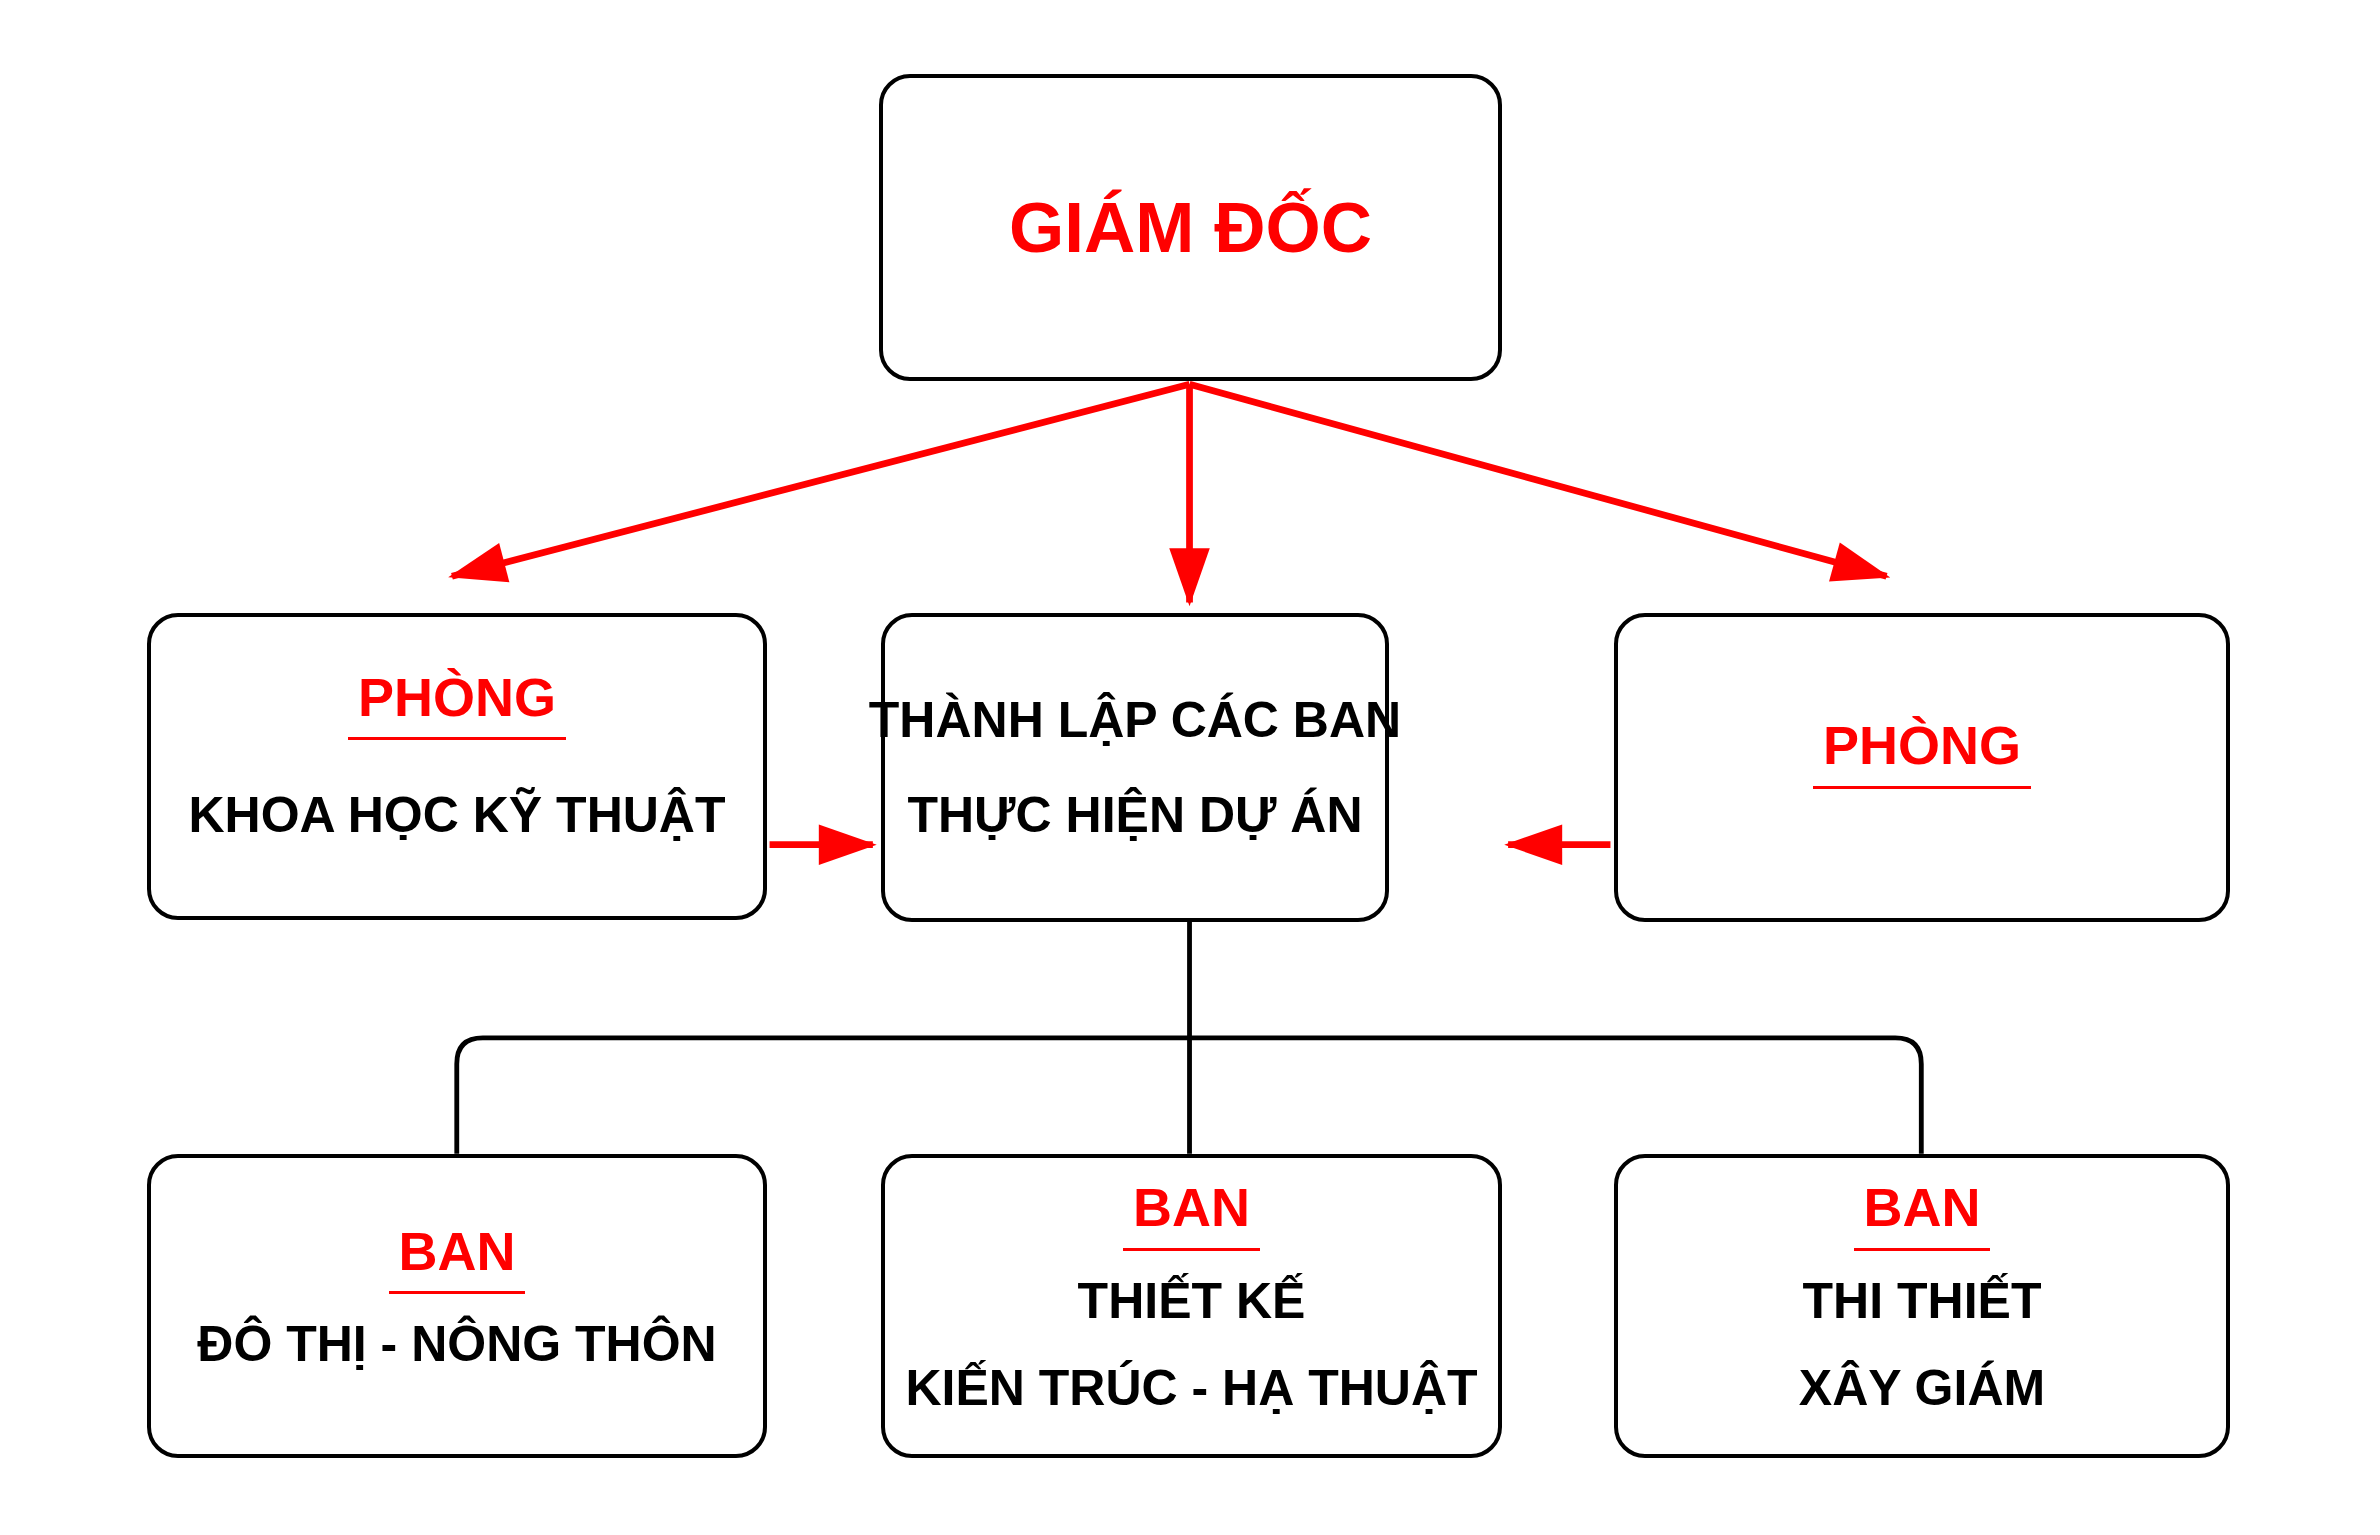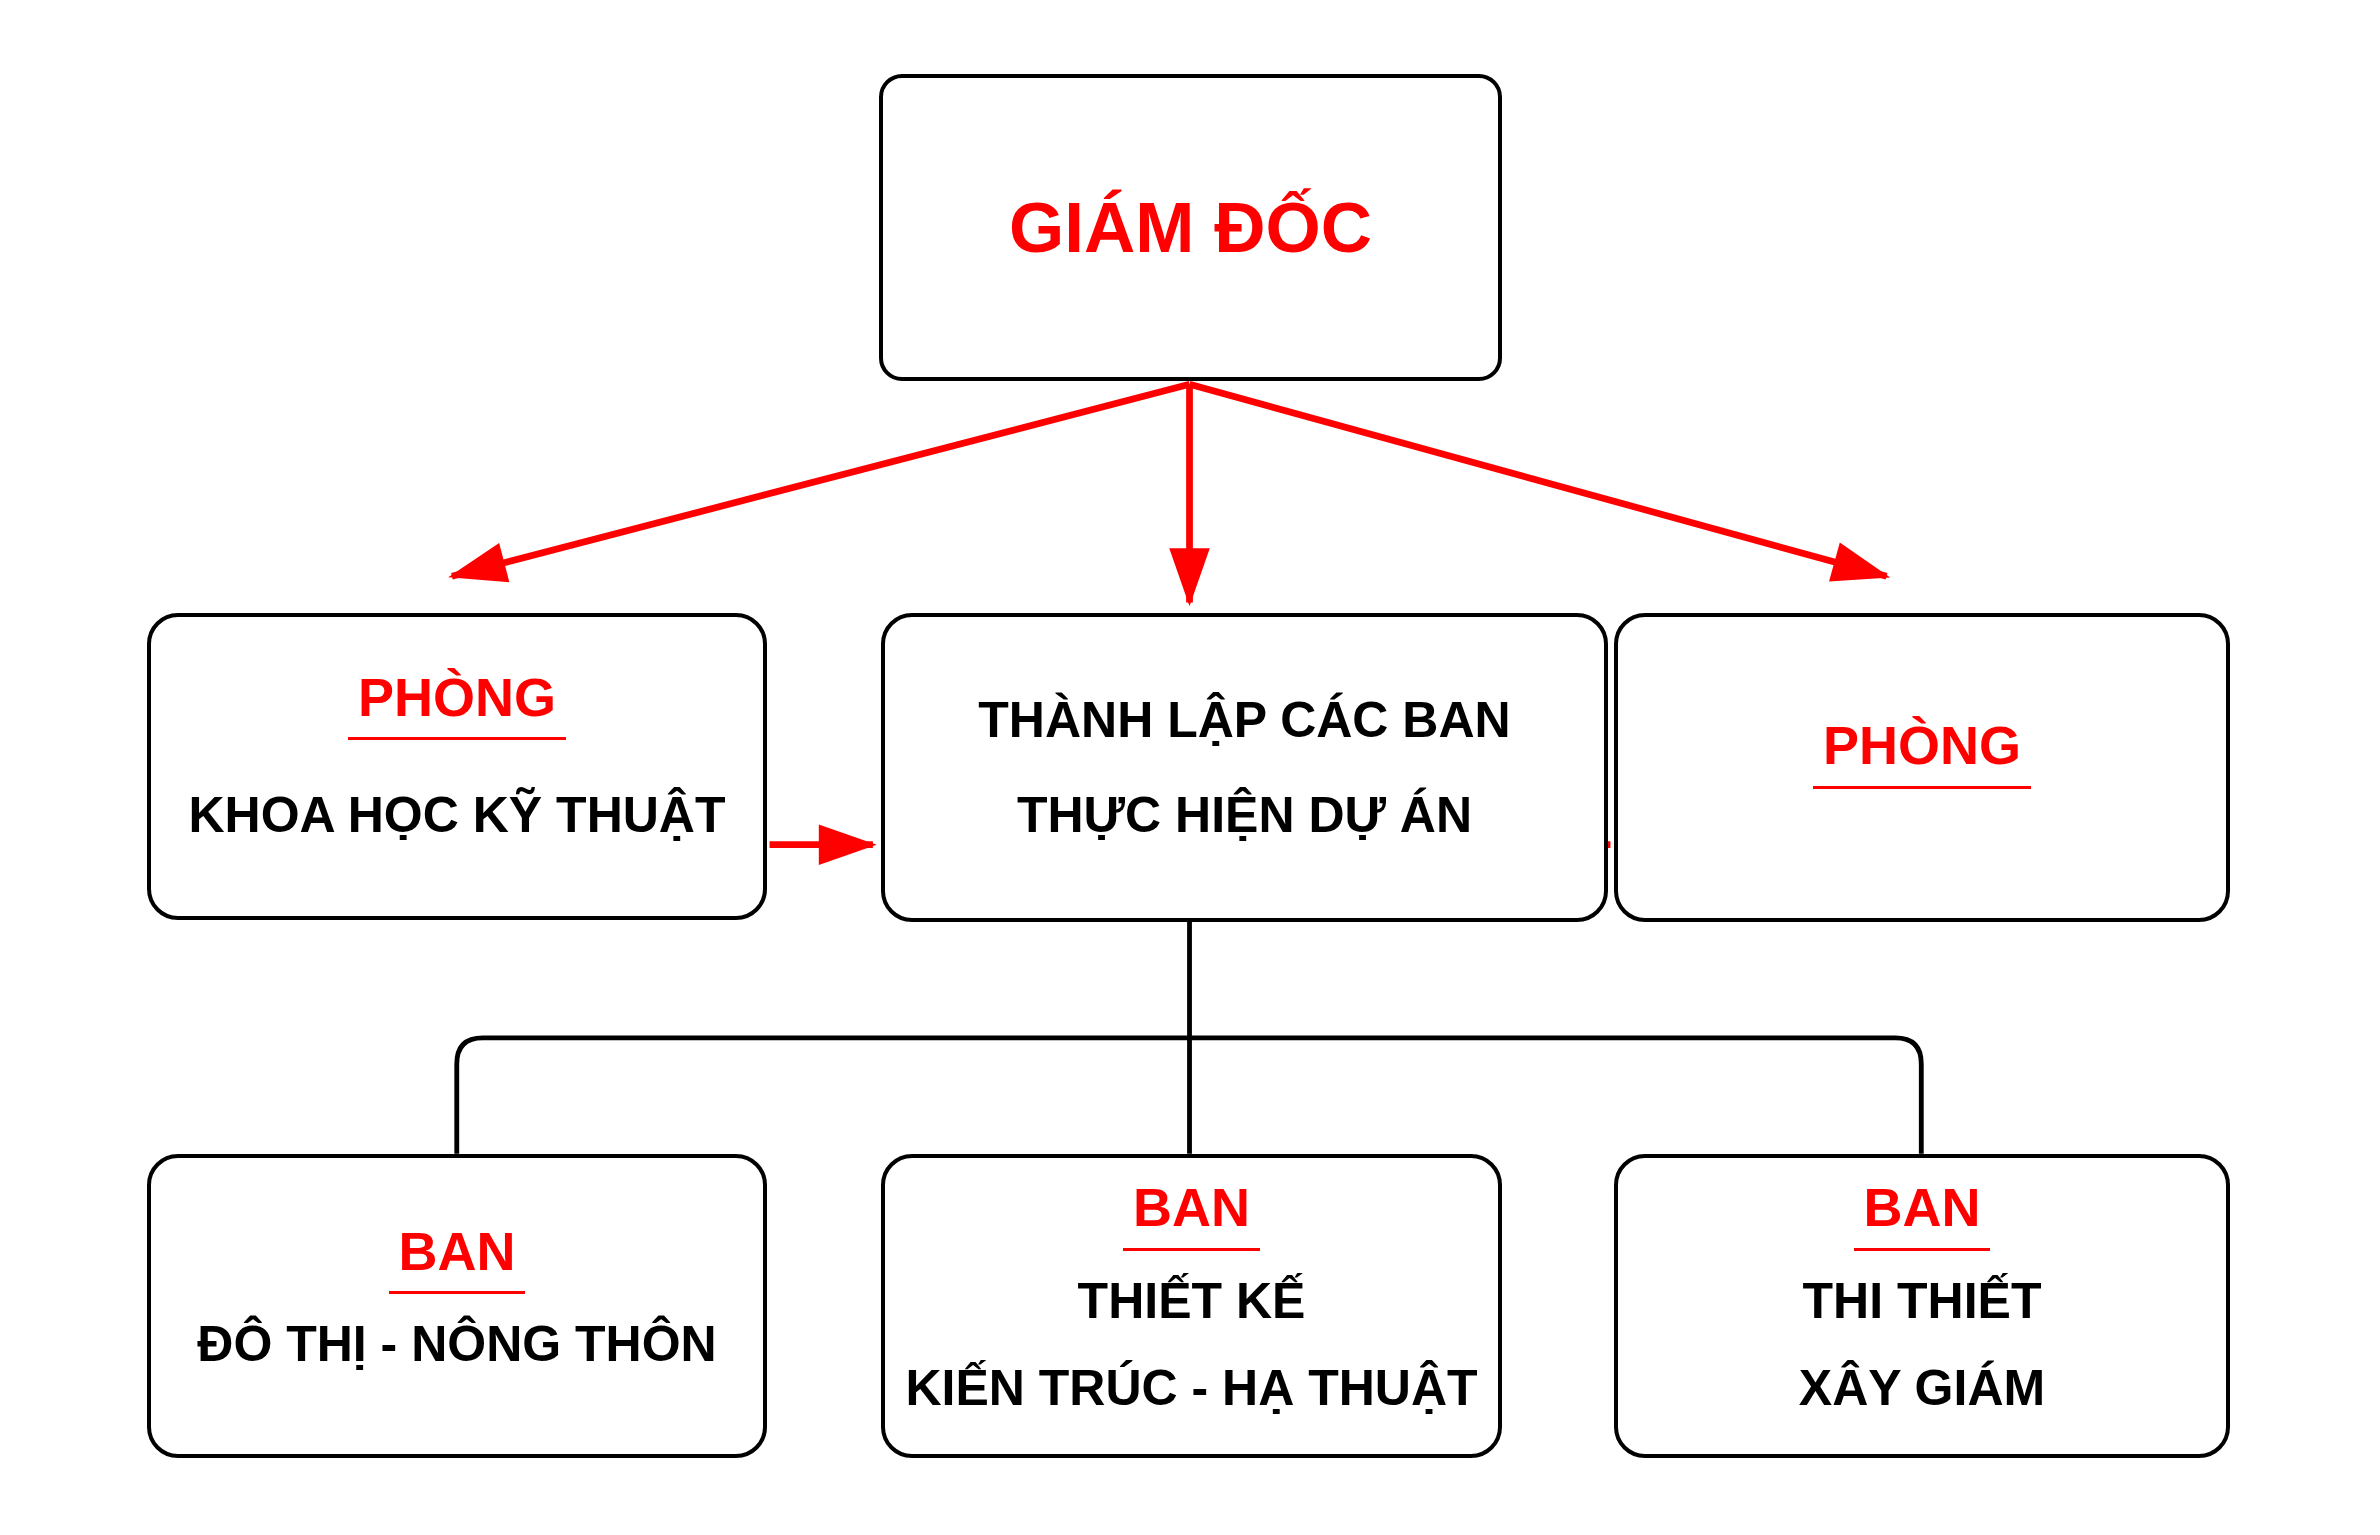--- a/index.html
+++ b/index.html
@@ -50,30 +50,30 @@
     <path d="M473,1195 L473,1102 Q473,1075 500,1075 L1963,1075 Q1990,1075 1990,1102 L1990,1195" fill="none" stroke="#000000" stroke-width="5"></path>
 
     <path d="M1232,398 L468,597" fill="none" stroke="#ff0000" stroke-width="7" marker-end="url(#arrowhead)"></path>
     <path d="M1232,398 L1232,624" fill="none" stroke="#ff0000" stroke-width="7" marker-end="url(#arrowhead)"></path>
     <path d="M1232,398 L1954,597" fill="none" stroke="#ff0000" stroke-width="7" marker-end="url(#arrowhead)"></path>
 
     <path d="M797,875 L904,875" fill="none" stroke="#ff0000" stroke-width="7" marker-end="url(#arrowhead)"></path>
     <path d="M1668,875 L1562,875" fill="none" stroke="#ff0000" stroke-width="7" marker-end="url(#arrowhead)"></path>
   </svg>
 
-  <div class="node" style="left:879px;top:74px;width:623px;height:307px;border-radius:23px;">
+  <div class="node" style="left:879px;top:74px;width:623px;height:307px;">
     <span class="node-title">GIÁM ĐỐC</span>
   </div>
 
   <div class="node" style="left:147px;top:613px;width:620px;height:307px;">
     <span class="red-label">PHÒNG</span>
     <span class="black-line">KHOA HỌC KỸ THUẬT</span>
   </div>
 
-  <div class="node" style="left:881px;top:613px;width:727px;height:309px;">
+  <div class="node" style="left:881px;top:613px;width:508px;height:309px;">
     <span class="black-line">THÀNH LẬP CÁC BAN</span>
     <span class="black-line">THỰC HIỆN DỰ ÁN</span>
   </div>
 
   <div class="node" style="left:1614px;top:613px;width:616px;height:309px;">
     <span class="red-label">PHÒNG</span>
   </div>
 
   <div class="node bottom" style="left:147px;top:1154px;width:620px;height:304px;">
     <span class="red-label">BAN</span>

